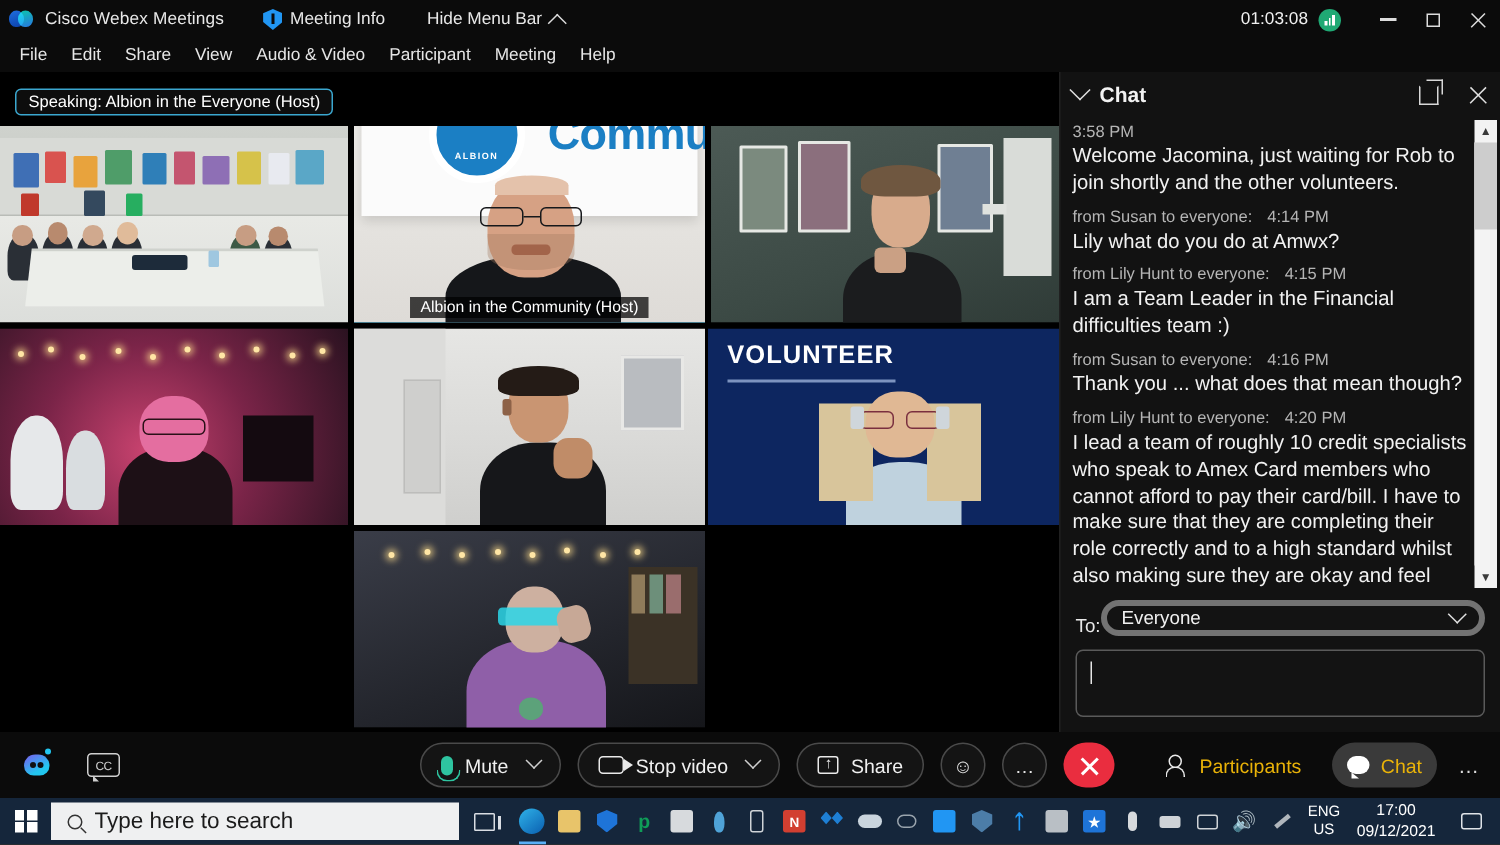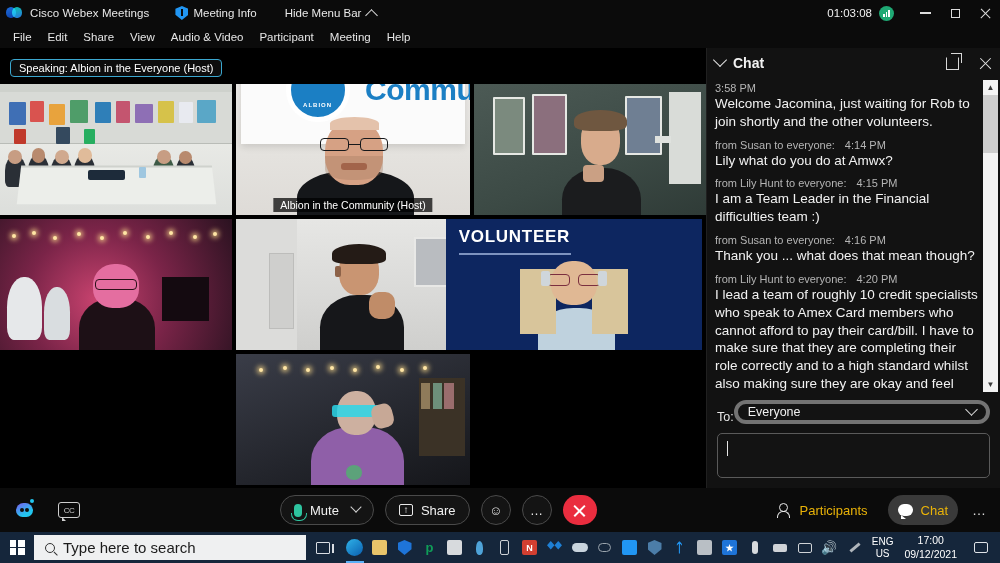--- a/index.html
+++ b/index.html
@@ -357,21 +357,21 @@
           <div style="position:absolute;left:76%;top:14%;width:18%;height:38%;background:#b9bcc0;border:2px solid #e8e8e6"></div>
           <div style="position:absolute;left:36%;bottom:-14%;width:36%;height:56%;background:#16171a;border-radius:44% 44% 6% 6%"></div>
           <div style="position:absolute;left:44%;top:22%;width:17%;height:36%;background:#c99572;border-radius:46% 46% 44% 44%"></div>
           <div style="position:absolute;left:39%;top:14%;width:28%;height:50%;background:#2b211c;border-radius:48% 48% 30% 30%;z-index:-1"></div>
           <div style="position:absolute;left:41%;top:19%;width:23%;height:15%;background:#241b16;border-radius:50% 50% 26% 26%"></div>
           <div style="position:absolute;left:57%;top:56%;width:11%;height:20%;background:#c08c68;border-radius:38%"></div>
           <div style="position:absolute;left:42.5%;top:36%;width:2.5%;height:8%;background:#8d6248;border-radius:2px"></div>
         </div>
       </div>
 
-      <div class="tile" style="left:446px;top:135px;width:256px;height:131px;padding-left:24px;">
+      <div class="tile" style="left:472px;top:135px;width:256px;height:131px;padding-left:24px;">
         <div class="sc sc-blue">
           <div class="volunteer-txt">VOLUNTEER</div>
           <div class="volunteer-rule"></div>
           <div style="position:absolute;left:36%;bottom:-8%;width:30%;height:40%;background:#bfd2de;border-radius:46% 46% 6% 6%"></div>
           <div style="position:absolute;left:29%;top:38%;width:14%;height:50%;background:#d8c59b"></div>
           <div style="position:absolute;left:57%;top:38%;width:14%;height:50%;background:#d8c59b"></div>
           <div style="position:absolute;left:41%;top:32%;width:18%;height:34%;background:#e0b894;border-radius:46% 46% 44% 44%"></div>
           <div style="position:absolute;left:35%;top:24%;width:30%;height:32%;background:#e2cda2;border-radius:48% 48% 34% 34%;z-index:-1"></div>
           <div style="position:absolute;left:39.5%;top:42%;width:21%;height:9%;">
             <span style="position:absolute;left:0;width:43%;height:100%;border:1.6px solid #7a2f3f;border-radius:4px"></span>
@@ -487,20 +487,25 @@
     </div>
     <div class="cc-ico">CC</div>
 
     <div class="ctr-center">
       <div class="pill">
         <span class="mic"></span>
         <span>Mute</span>
         <i class="cd"></i>
       </div>
       <div class="pill">
+        <span class="cam"></span>
+        <span>Stop video</span>
+        <i class="cd"></i>
+      </div>
+      <div class="pill">
         <span class="shr">↑</span>
         <span>Share</span>
       </div>
       <div class="circ">☺</div>
       <div class="circ">…</div>
       <div class="leave">
           <span class="cls"></span>
         </div>
     </div>
 

